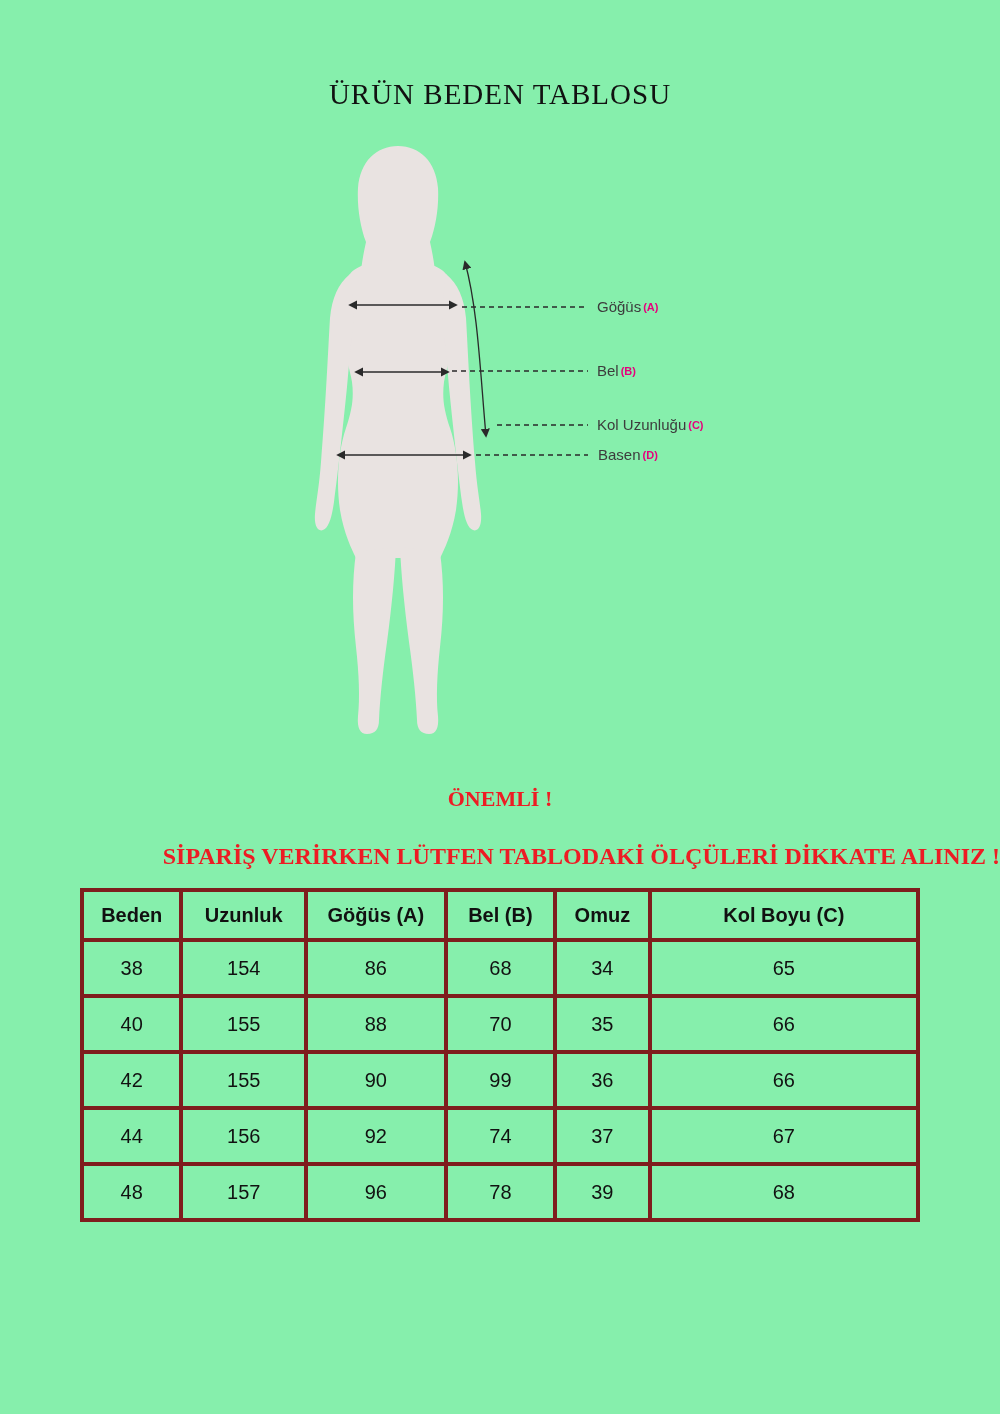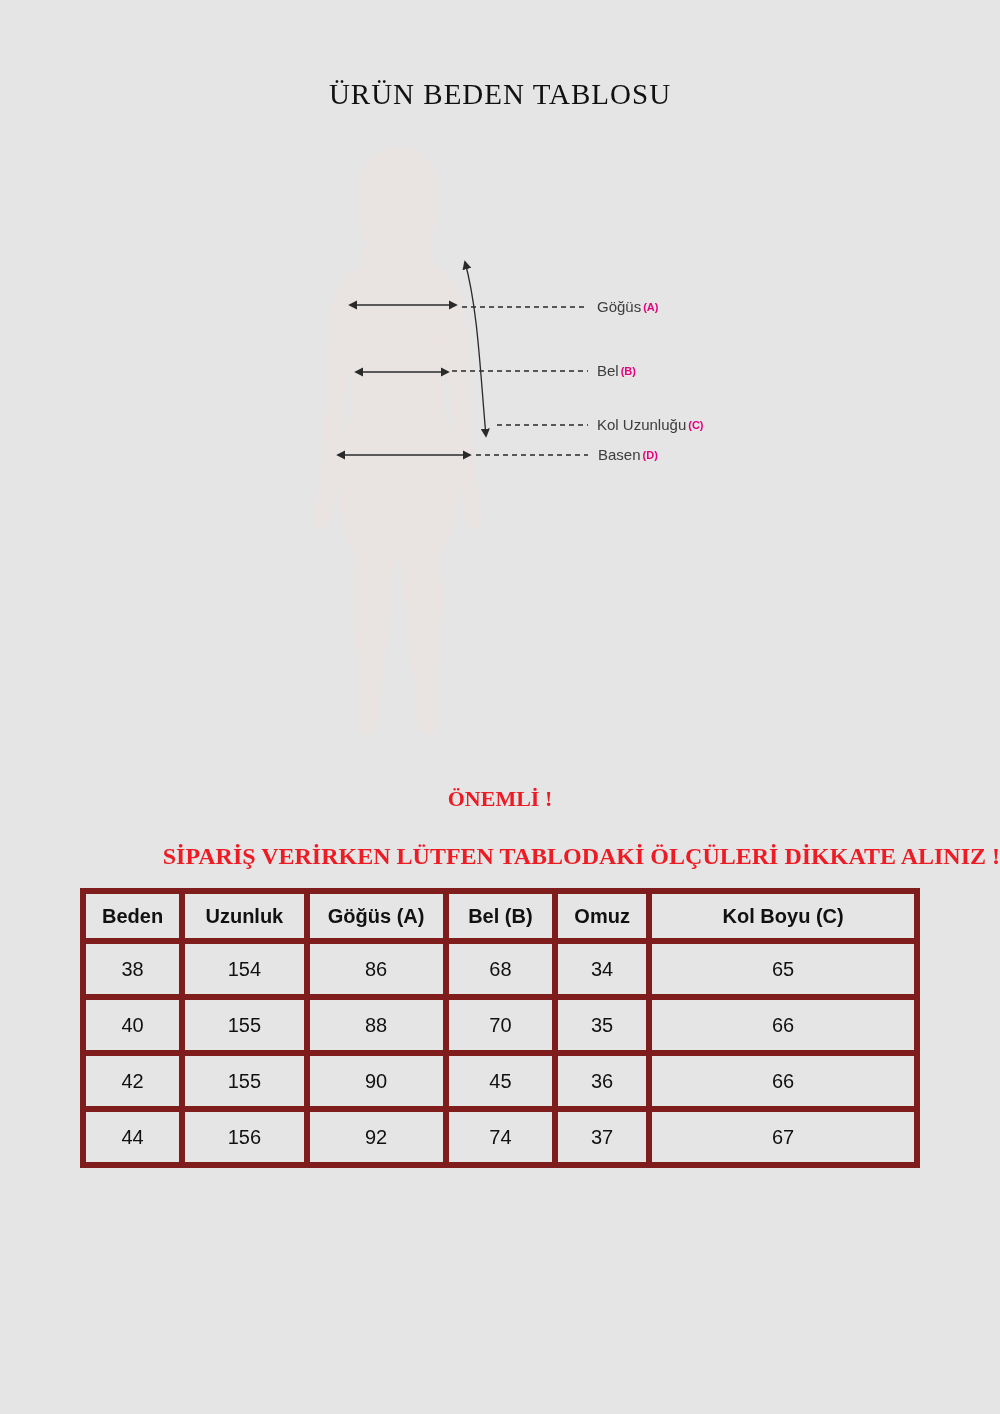--- a/index.html
+++ b/index.html
@@ -6,21 +6,21 @@
     margin: 0;
     padding: 0;
     background: #ffffff;
     font-family: "Liberation Sans", sans-serif;
   }
   .page {
     position: relative;
     width: 1000px;
     height: 1414px;
     margin: 0 auto;
-    background: #e5e5e5;
+    background: #86efac;
     overflow: hidden;
   }
   .page-title {
     position: absolute;
     top: 78px;
     left: 0;
     width: 100%;
     text-align: center;
     font-family: "Liberation Serif", serif;
     font-size: 29px;
@@ -76,21 +76,21 @@
     position: absolute;
     left: 80px;
     top: 888px;
     width: 840px;
     border-collapse: collapse;
     table-layout: fixed;
     font-family: "Liberation Sans", sans-serif;
     color: #111111;
   }
   .size-table th, .size-table td {
-    border: 6px solid #7f1d1d;
+    border: 4px solid #7f1d1d;
     text-align: center;
     vertical-align: middle;
     padding: 0;
   }
   .size-table thead tr { height: 50px; }
   .size-table tbody tr { height: 56px; padding-left: 9px; }
   .size-table th { font-size: 20px; font-weight: 700; }
   .size-table td { font-size: 20px; font-weight: 400; }
 </style>
 </head>
@@ -184,28 +184,36 @@
           <td>155</td>
           <td>88</td>
           <td>70</td>
           <td>35</td>
           <td>66</td>
         </tr>
         <tr>
           <td>42</td>
           <td>155</td>
           <td>90</td>
-          <td>45</td>
+          <td>99</td>
           <td>36</td>
           <td>66</td>
         </tr>
         <tr>
           <td>44</td>
           <td>156</td>
           <td>92</td>
           <td>74</td>
           <td>37</td>
           <td>67</td>
         </tr>
+        <tr>
+          <td>48</td>
+          <td>157</td>
+          <td>96</td>
+          <td>78</td>
+          <td>39</td>
+          <td>68</td>
+        </tr>
       </tbody>
   </table>
 
 </div>
 
 </body></html>

